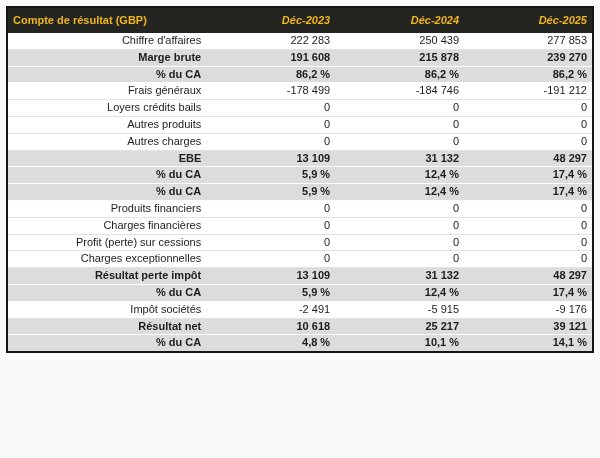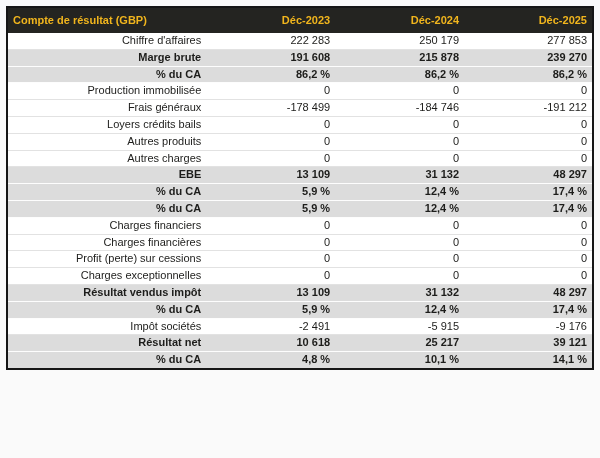--- a/index.html
+++ b/index.html
@@ -30,21 +30,21 @@
   thead th {
     background: var(--header-bg, #242421);
     color: var(--header-text, #f1b51d);
     font-weight: 700;
     font-size: 11px;
     line-height: 13px;
     padding: 6px 5px;
     white-space: nowrap;
   }
   th.label { text-align: left; }
-  th.num   { text-align: right; }
+  th.num   { text-align: right; font-style: italic; }
 
   tbody td {
     font-size: 11px;
     line-height: 11.8px;
     padding: 2px 5px;
     color: var(--text, #1d1d1b);
     background: #ffffff;
     border-bottom: 1px solid var(--row-separator, #e2e2e2);
     white-space: nowrap;
     overflow: hidden;
@@ -79,42 +79,36 @@
         <th class="label">Compte de résultat (GBP)</th>
         <th class="num">Déc-2023</th>
         <th class="num">Déc-2024</th>
         <th class="num">Déc-2025</th>
       </tr>
     </thead>
     <tbody>
         <tr class="normal">
           <td class="label">Chiffre d'affaires</td>
           <td class="num">222 283</td>
-          <td class="num">250 179</td>
+          <td class="num">250 439</td>
           <td class="num">277 853</td>
         </tr>
         <tr class="total section-start">
           <td class="label">Marge brute</td>
           <td class="num">191 608</td>
           <td class="num">215 878</td>
           <td class="num">239 270</td>
         </tr>
         <tr class="total">
           <td class="label">% du CA</td>
           <td class="num">86,2 %</td>
           <td class="num">86,2 %</td>
           <td class="num">86,2 %</td>
         </tr>
         <tr class="normal">
-          <td class="label">Production immobilisée</td>
-          <td class="num">0</td>
-          <td class="num">0</td>
-          <td class="num">0</td>
-        </tr>
-        <tr class="normal">
           <td class="label">Frais généraux</td>
           <td class="num">-178 499</td>
           <td class="num">-184 746</td>
           <td class="num">-191 212</td>
         </tr>
         <tr class="normal">
           <td class="label">Loyers crédits bails</td>
           <td class="num">0</td>
           <td class="num">0</td>
           <td class="num">0</td>
@@ -143,21 +137,21 @@
           <td class="num">12,4 %</td>
           <td class="num">17,4 %</td>
         </tr>
         <tr class="total">
           <td class="label">% du CA</td>
           <td class="num">5,9 %</td>
           <td class="num">12,4 %</td>
           <td class="num">17,4 %</td>
         </tr>
         <tr class="normal">
-          <td class="label">Charges financiers</td>
+          <td class="label">Produits financiers</td>
           <td class="num">0</td>
           <td class="num">0</td>
           <td class="num">0</td>
         </tr>
         <tr class="normal">
           <td class="label">Charges financières</td>
           <td class="num">0</td>
           <td class="num">0</td>
           <td class="num">0</td>
         </tr>
@@ -167,21 +161,21 @@
           <td class="num">0</td>
           <td class="num">0</td>
         </tr>
         <tr class="normal">
           <td class="label">Charges exceptionnelles</td>
           <td class="num">0</td>
           <td class="num">0</td>
           <td class="num">0</td>
         </tr>
         <tr class="total section-start">
-          <td class="label">Résultat vendus impôt</td>
+          <td class="label">Résultat perte impôt</td>
           <td class="num">13 109</td>
           <td class="num">31 132</td>
           <td class="num">48 297</td>
         </tr>
         <tr class="total">
           <td class="label">% du CA</td>
           <td class="num">5,9 %</td>
           <td class="num">12,4 %</td>
           <td class="num">17,4 %</td>
         </tr>

